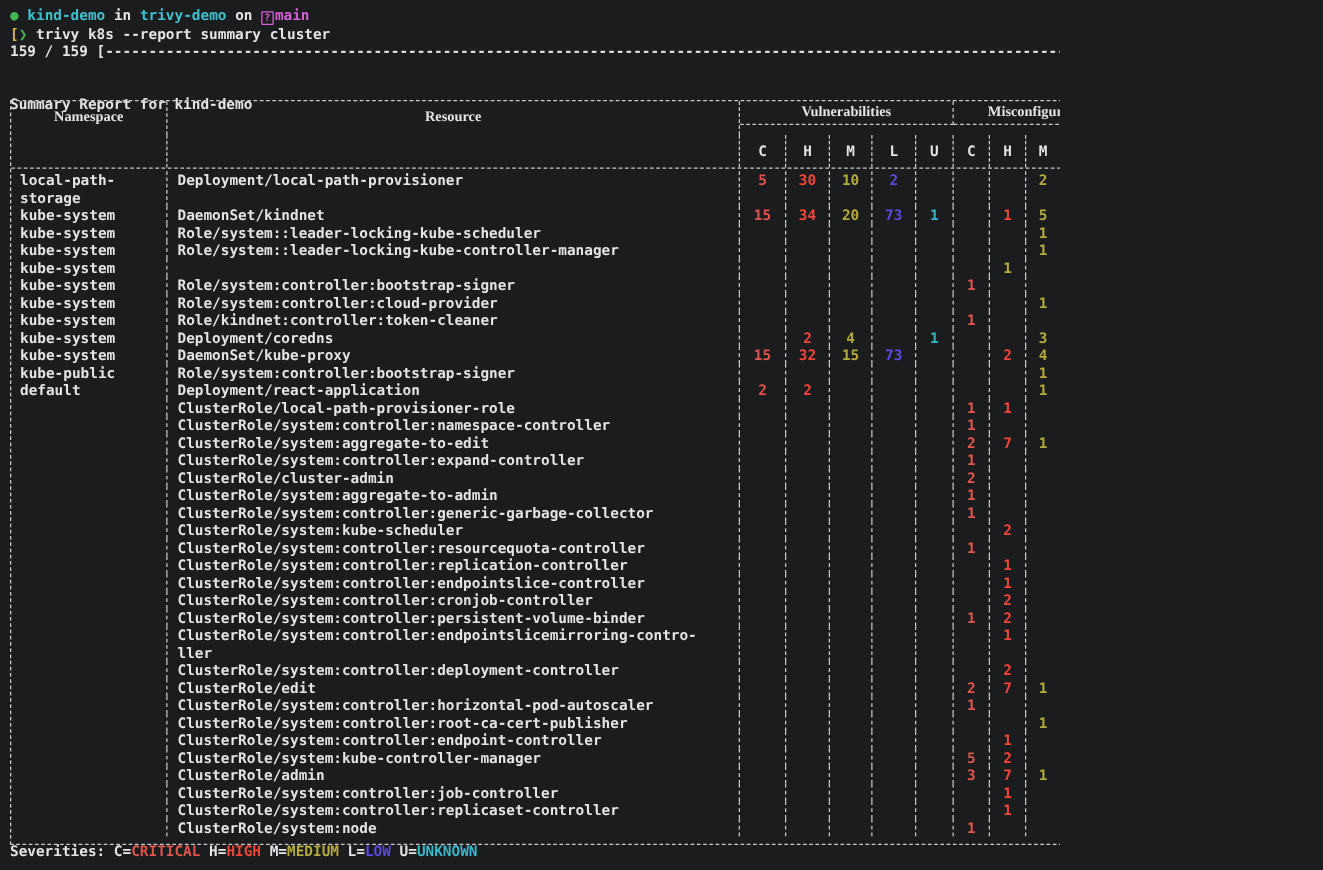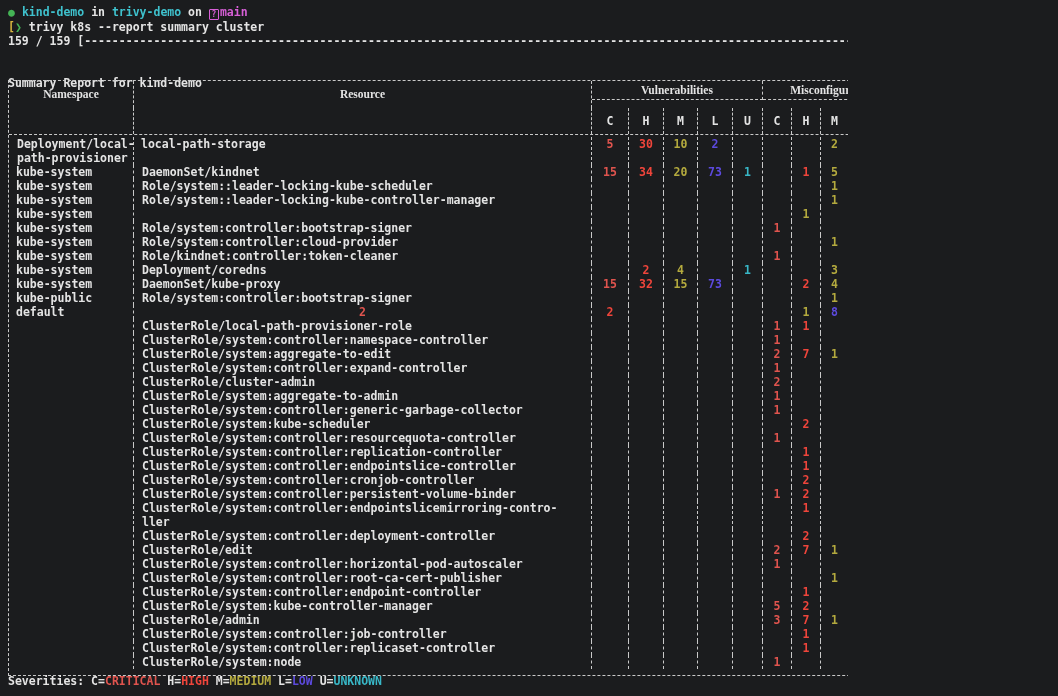--- a/index.html
+++ b/index.html
@@ -89,24 +89,24 @@
         <div class="hcell brd">L</div>
         <div class="hcell brd">U</div>
         <div class="hcell brd">C</div>
         <div class="hcell brd">H</div>
         <div class="hcell brd">M</div>
         <div class="hcell brd">L</div>
         <div class="hcell">U</div>
       </div>
     <div class="body" id="table-body">
         <div class="grid-row">
+          <div class="cell ns">local-path-storage</div>
           <div class="cell res">
             <div>Deployment/local-path-provisioner</div>
           </div>
-          <div class="cell ns">local-path-storage</div>
           <div class="cell num sev-c">5</div>
           <div class="cell num sev-h">30</div>
           <div class="cell num sev-m">10</div>
           <div class="cell num sev-l">2</div>
           <div class="cell num sev-u"></div>
           <div class="cell num sev-c"></div>
           <div class="cell num sev-h"></div>
           <div class="cell num sev-m">2</div>
           <div class="cell num sev-l">10</div>
           <div class="cell num sev-u"></div>
@@ -318,20 +318,23 @@
           <div class="cell num sev-l"></div>
           <div class="cell num sev-u"></div>
           <div class="cell num sev-c"></div>
           <div class="cell num sev-h"></div>
           <div class="cell num sev-m"></div>
           <div class="cell num sev-l"></div>
           <div class="cell num sev-u last"></div>
         </div>
         <div class="grid-row">
           <div class="cell ns">default</div>
+          <div class="cell res">
+            <div>Deployment/react-application</div>
+          </div>
           <div class="cell num sev-c">2</div>
           <div class="cell num sev-h">2</div>
           <div class="cell num sev-m"></div>
           <div class="cell num sev-l"></div>
           <div class="cell num sev-u"></div>
           <div class="cell num sev-c"></div>
           <div class="cell num sev-h"></div>
           <div class="cell num sev-m">1</div>
           <div class="cell num sev-l">8</div>
           <div class="cell num sev-u"></div>

